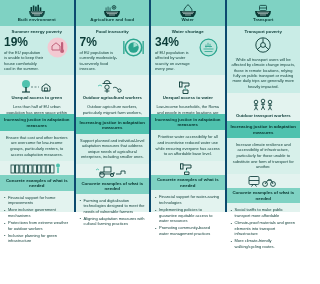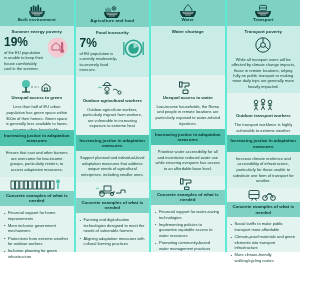--- a/index.html
+++ b/index.html
@@ -3,25 +3,25 @@
 <meta charset="utf-8">
 <style>
   * { box-sizing: border-box; margin: 0; padding: 0; }
   html, body {
     width: 300px; height: 284px;
     font-family: "Liberation Sans", sans-serif;
     background: #ffffff;
     overflow: hidden;
   }
   .board {
-    width: 300px; height: 252px;
+    width: 300px; height: 212px;
     display: flex;
     gap: 2px;
     padding: 0;
-    background: #5eead4;
+    background: #0c4a6e;
   }
   .col {
     flex: 1 1 0;
     display: flex;
     flex-direction: column;
     min-width: 0;
   }
 
   
   .hdr {
@@ -354,20 +354,36 @@
           <path d="M10 0.6 C7.4 3.4 6 5 6 6.2 a4 4 0 0 0 8 0 C14 5 12.6 3.4 10 0.6 z" fill="none" stroke="#0b3b37" stroke-width=".85"></path>
           <path d="M2 7 h16 a8 8 0 0 1 -16 0 z" fill="#0b3b37"></path>
           <path d="M4 8.2 h12 M5 9.6 h10 M7 11 h6" stroke="#ffffff" stroke-width=".55" fill="none"></path>
         </svg>
       </div>
       <div class="hdr-label">Water</div>
     </div>
 
     <div class="stat">
       <div class="stat-title">Water shortage</div>
+      <div class="stat-row">
+        <div class="stat-left">
+          <div class="pct">34%</div>
+          <div class="stat-desc">of EU population is affected by water scarcity on average every year.</div>
+        </div>
+        <div class="stat-art">
+          <svg width="23" height="23" viewBox="0 0 23 23">
+            <circle cx="11.5" cy="11.5" r="8.4" fill="#b9e5dc"></circle>
+            <circle cx="11.5" cy="11.5" r="8.4" fill="none" stroke="#2aa58e" stroke-width="1.2"></circle>
+            <g stroke="#2aa58e" stroke-width=".8" fill="none">
+              <path d="M6.5 13 h10 M8 10.5 h7 M7.5 15.5 h8"></path>
+              <path d="M9 8.5 v3 M13 7.8 v3.5 M11 6.8 v4"></path>
+            </g>
+          </svg>
+        </div>
+      </div>
     </div>
 
     <div class="group">
       <div class="group-ico">
         <svg width="28" height="16" viewBox="0 0 28 16">
           <g fill="none" stroke="#0b3b37" stroke-width=".9">
             <path d="M8 4 h7 v3 h-4"></path>
             <rect x="5.5" y="3" width="2.5" height="5"></rect>
             <path d="M11 7 v2"></path>
             <path d="M9 11 h5 v3.5 H9 z"></path>

